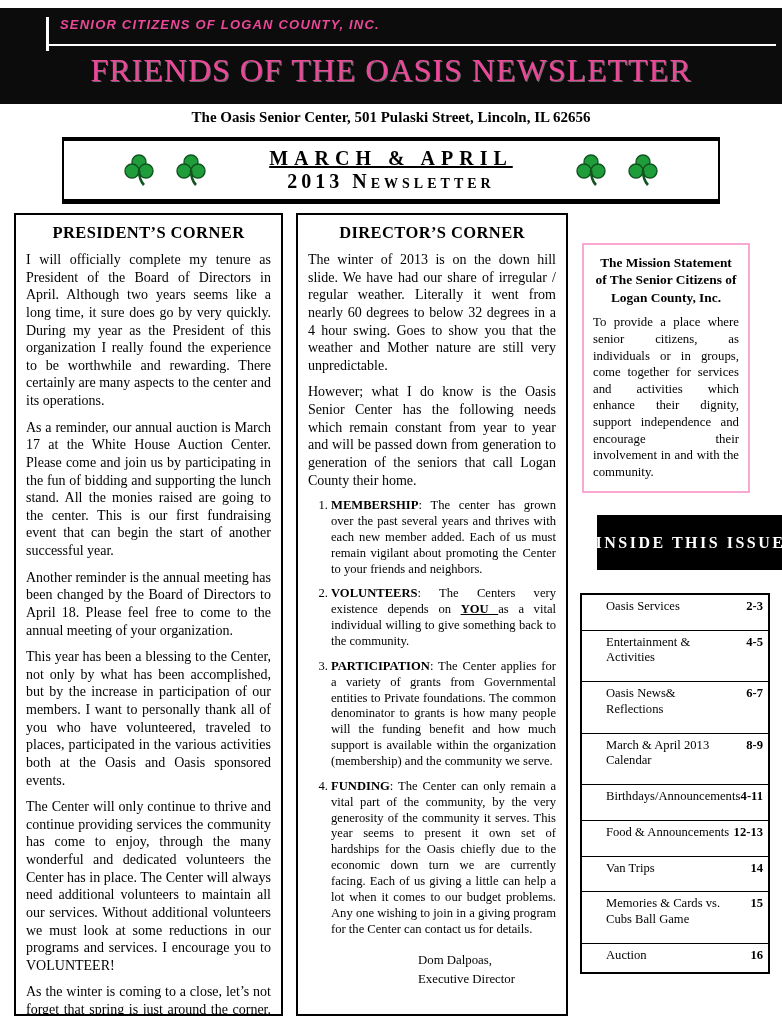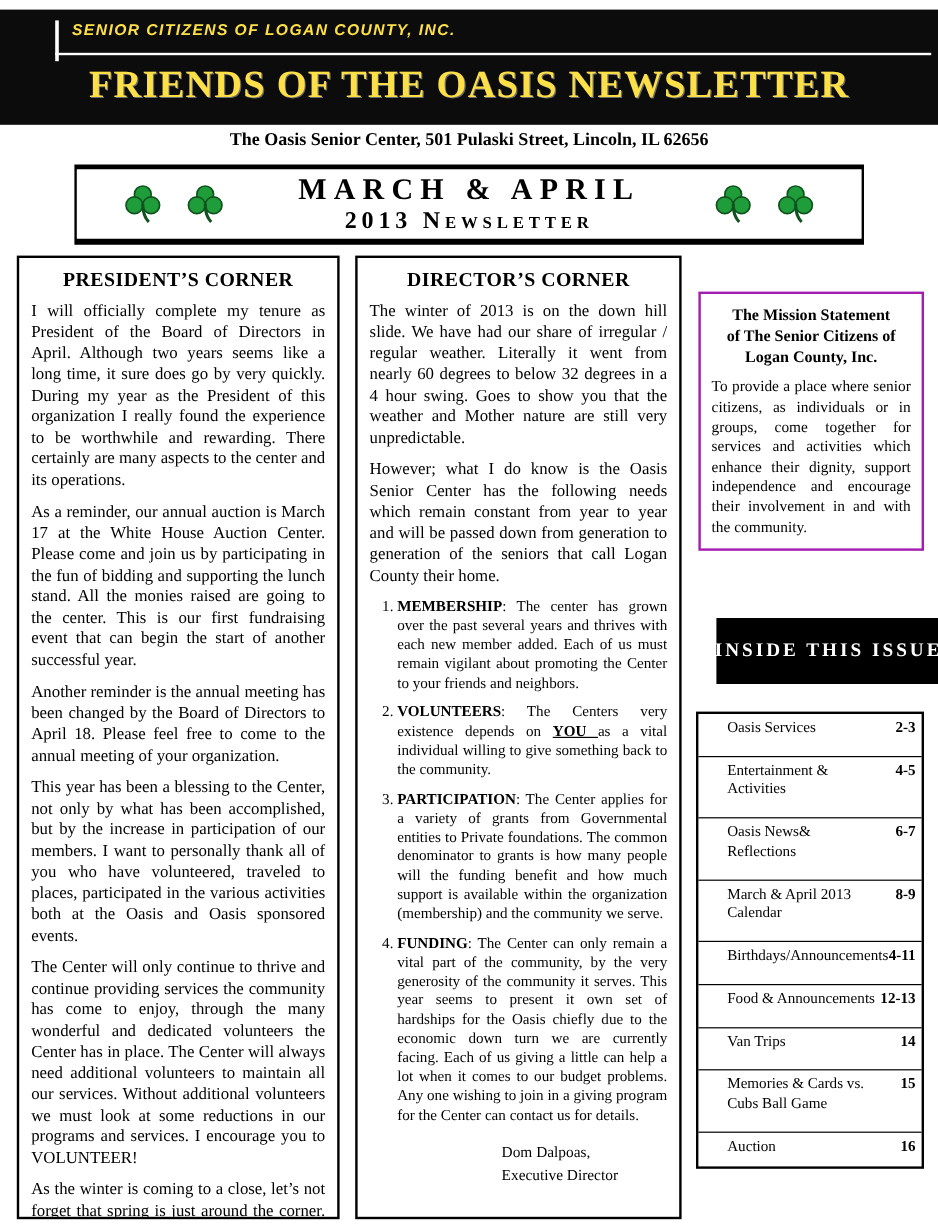--- a/index.html
+++ b/index.html
@@ -9,53 +9,53 @@
     width: 782px;
     height: 1026px;
     font-family: "Liberation Serif", serif;
     color: #000;
     overflow: hidden;
   }
 
   
   .header-bar {
     position: absolute; left: 0; right: 0; top: 8px; height: 96px;
-    background: #0c0c0c; color: #fde047;
+    background: #0c0c0c; color: #ec4899;
   }
   .header-vline { position: absolute; left: 46px; top: 9px; width: 3px; height: 34px; background: #fff; }
   .org-line {
     position: absolute; left: 60px; top: 9px;
     font-family: "Liberation Sans", sans-serif;
     font-style: italic; font-weight: bold; font-size: 13px; letter-spacing: 1.2px;
     white-space: nowrap;
   }
   .header-rule { position: absolute; left: 46px; right: 6px; top: 36px; height: 2px; background: #fff; }
   .newsletter-title {
     position: absolute; left: 0; right: 0; top: 44px; text-align: center;
-    font-weight: bold; font-size: 32px; letter-spacing: 1px;
+    font-weight: normal; font-size: 32px; letter-spacing: 1px;
     text-shadow: 1px 1px 0 #6a6a6a;
     white-space: nowrap;
   }
 
   
   .address-line {
     position: absolute; left: 0; right: 0; top: 109px; text-align: center;
     font-weight: bold; font-size: 15px;
   }
 
   
   .issue-box {
     position: absolute; left: 62px; top: 137px; width: 658px; height: 67px;
     border: 2px solid #000; border-top-width: 4px; border-bottom-width: 5px;
     display: flex; align-items: center; justify-content: center;
     background: #fff;
   }
   .clover-pair { display: flex; gap: 20px; align-items: center; }
   .issue-text { text-align: center; margin: 0 62px; }
-  .issue-line1 { font-weight: bold; font-size: 25px; letter-spacing: 6px; white-space: nowrap; }
+  .issue-line1 { font-weight: bold; font-size: 20px; letter-spacing: 6px; white-space: nowrap; text-decoration: underline; }
   .issue-line2 { font-weight: bold; font-size: 20px; letter-spacing: 4px; font-variant: small-caps; white-space: nowrap; }
   .shamrock { display: block; }
 
   
   .corner-box {
     position: absolute; top: 213px; height: 803px;
     border: 2px solid #000000; background: #fff;
     padding: 7px 10px; overflow: hidden;
   }
   .president-box { left: 14px; width: 269px; }
@@ -75,22 +75,22 @@
   .director-box ol li {
     font-size: 12.6px; line-height: 1.26; text-align: justify;
     margin: 0 0 9px 0; hyphens: auto;
   }
   .item-label { font-weight: bold; }
   .emph-underline { font-weight: bold; text-decoration: underline; }
   .director-sig { margin-top: 14px; padding-left: 110px; font-size: 12.8px; line-height: 1.45; }
 
   
   .mission-box {
-    position: absolute; left: 582px; top: 243px; width: 188px;
-    border: 2px solid #a21caf; background: #fff; padding: 9px 9px 10px 9px;
+    position: absolute; left: 582px; top: 243px; width: 168px;
+    border: 2px solid #f9a8d4; background: #fff; padding: 9px 9px 10px 9px;
   }
   .mission-h { text-align: center; font-weight: bold; font-size: 13.4px; line-height: 1.3; }
   .mission-body { margin-top: 8px; font-size: 12.8px; line-height: 1.3; text-align: justify; hyphens: auto; }
 
   .inside-banner {
     position: absolute; left: 597px; top: 515px; width: 187px; height: 55px;
     background: #000; color: #fff;
     display: flex; align-items: center; justify-content: center;
     font-weight: bold; font-size: 16px; letter-spacing: 2.5px; white-space: nowrap; text-align: right;
   }

